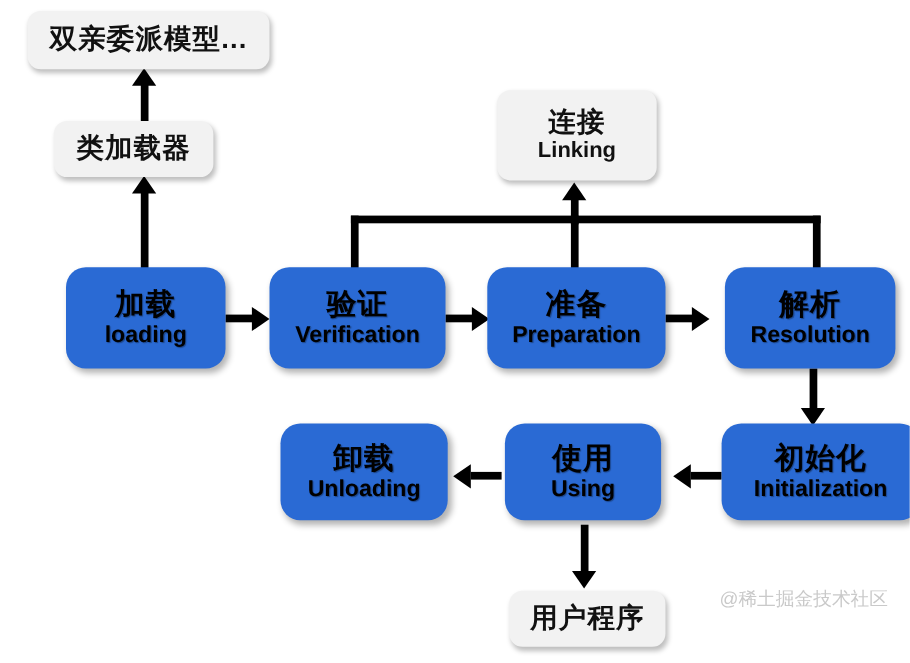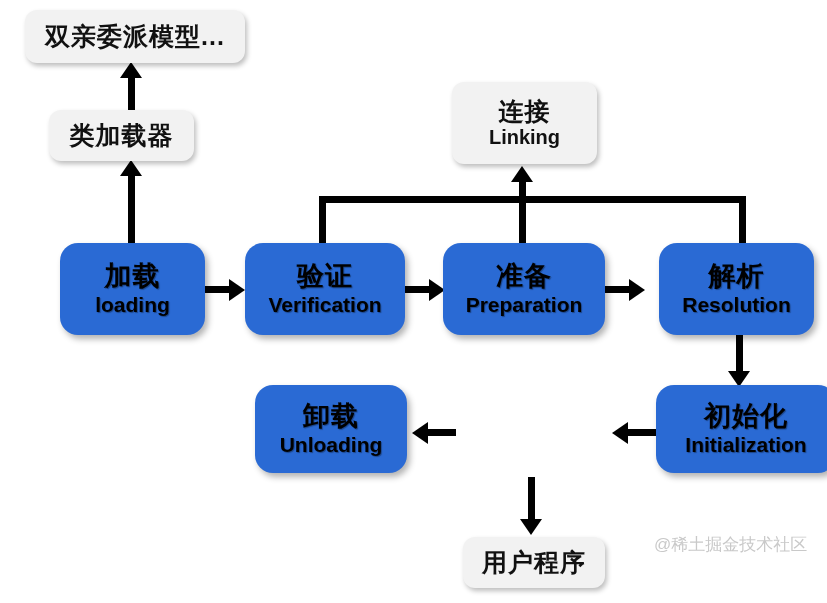--- a/index.html
+++ b/index.html
@@ -152,20 +152,24 @@
   <div class="node blue" style="left:659px;top:243px;width:155px;height:92px;">
     <span class="cn">解析</span>
     <span class="en">Resolution</span>
   </div>
 
   <div class="node blue" style="left:656px;top:385px;width:180px;height:88px;">
     <span class="cn">初始化</span>
     <span class="en">Initialization</span>
   </div>
 
+  <div class="node blue" style="left:459px;top:385px;width:142px;height:88px;">
+    <span class="cn">使用</span>
+    <span class="en">Using</span>
+  </div>
 
   <div class="node blue" style="left:255px;top:385px;width:152px;height:88px;">
     <span class="cn">卸载</span>
     <span class="en">Unloading</span>
   </div>
 
   <div id="watermark" style="left:654px;top:533px;">@稀土掘金技术社区</div>
 
 </div>
 

